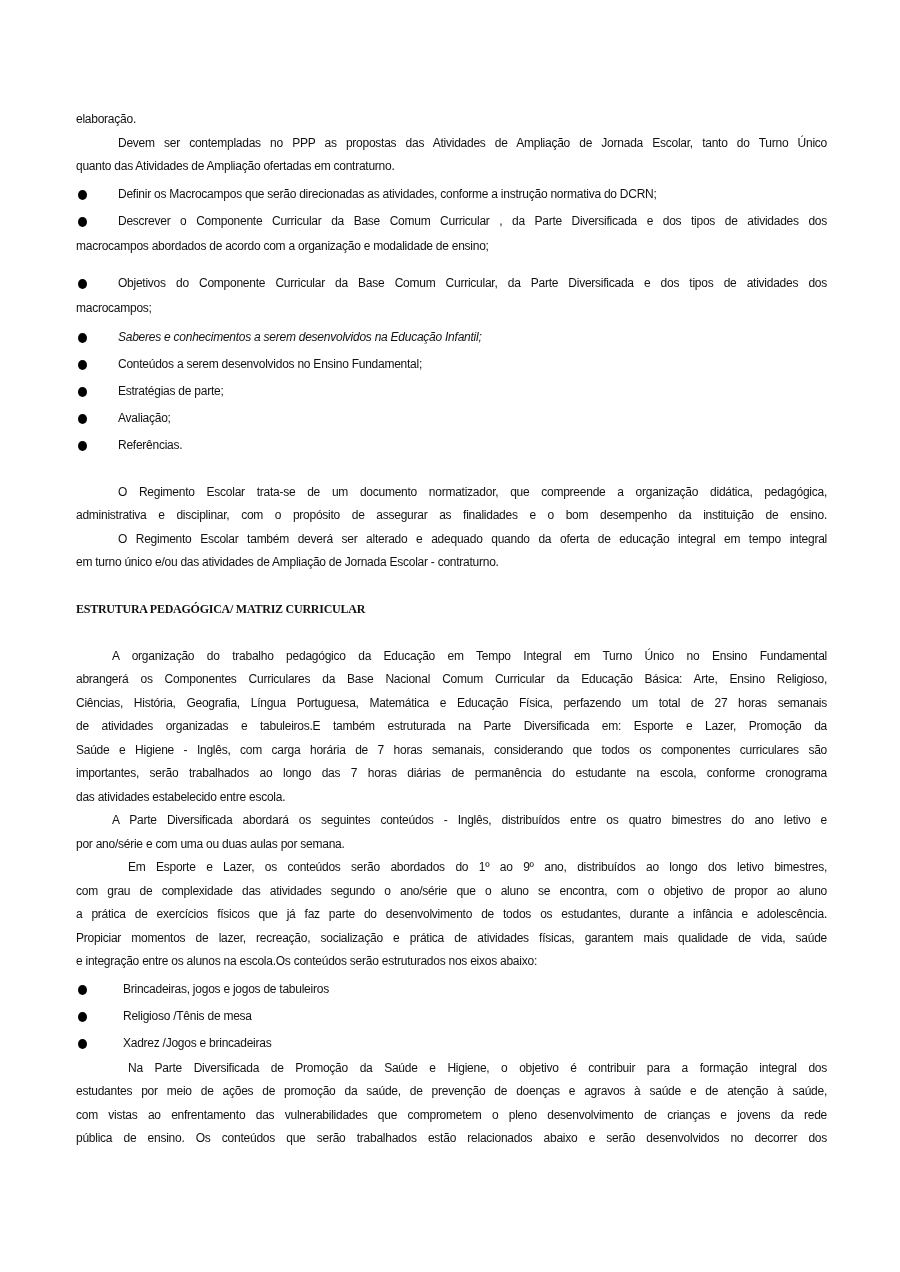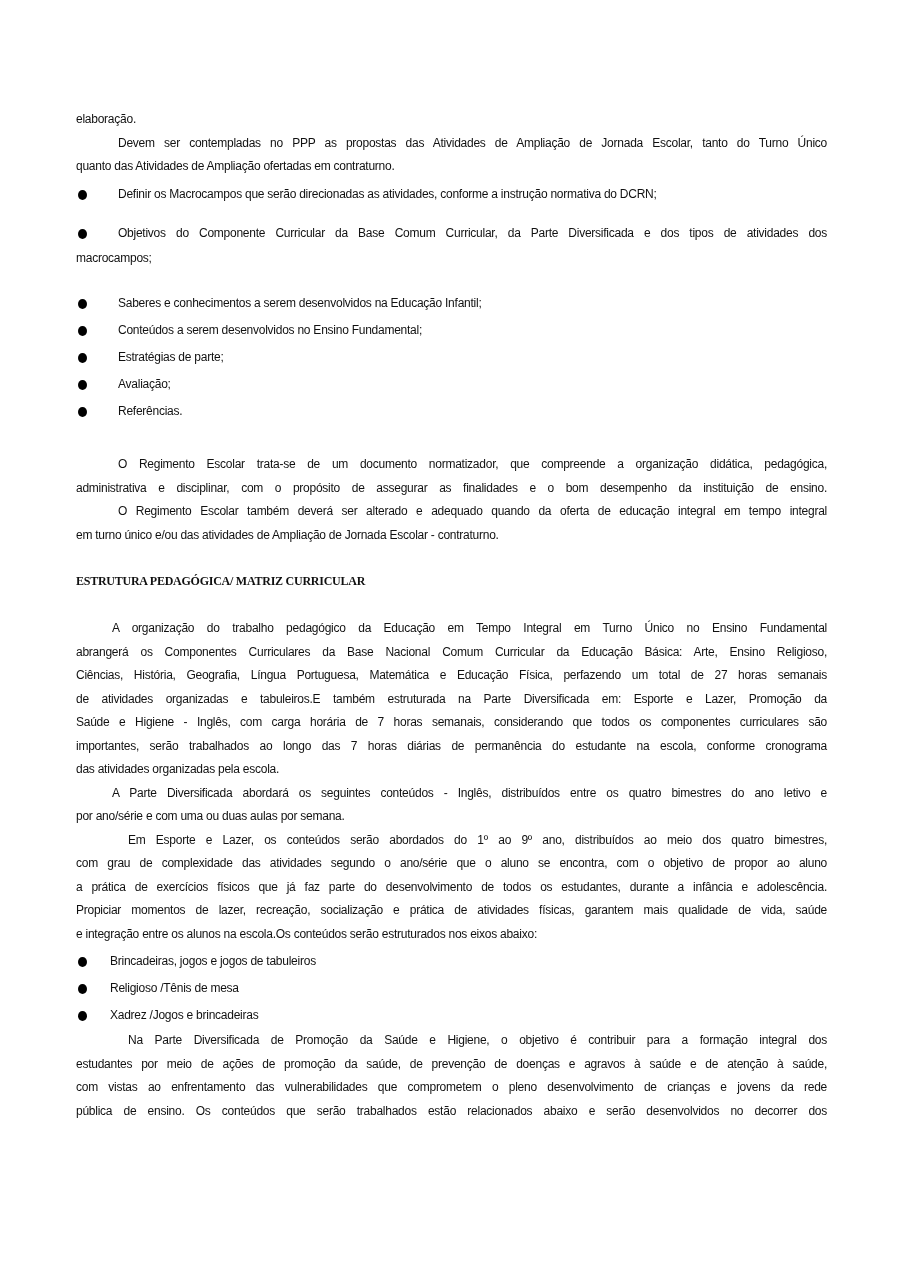--- a/index.html
+++ b/index.html
@@ -10,21 +10,21 @@
       font-size: 12px; color: #111; letter-spacing: -0.25px;
     }
     .line { height: 23.5px; line-height: 23.5px; white-space: nowrap; }
     .just { text-align: justify; text-align-last: justify; }
     .p1 { text-indent: 42px; }
     .p2 { text-indent: 36px; }
     .p3 { text-indent: 52px; }
     .bullet { position: relative; height: 27px; line-height: 27px; white-space: nowrap; }
     .bullet .dot { position: absolute; left: 2px; top: 9px; width: 9px; height: 10px; border-radius: 50%; background: #000; }
     .bullet .txt { position: absolute; left: 42px; text-align: right; }
-    .bullet.b2 .txt { left: 34px; }
+    .bullet.b2 .txt { left: 47px; }
     .bullet-wrap { position: relative; }
     .bullet-wrap .dot { position: absolute; left: 2px; top: 9px; width: 9px; height: 10px; border-radius: 50%; background: #000; }
     .bullet-wrap .first { padding-left: 42px; height: 27px; line-height: 27px; white-space: nowrap; }
     .heading { font-weight: bold; height: 23px; line-height: 23px; }
   </style>
 </head>
 <body>
 
 <div class="page">
 
@@ -32,26 +32,31 @@
   <div>
     <div class="line just p1">Devem ser contempladas no PPP as propostas das Atividades de Ampliação de Jornada Escolar, tanto do Turno Único</div>
     <div class="line">quanto das Atividades de Ampliação ofertadas em contraturno.</div>
   </div>
 
   <div style="margin-top:2px;">
     <div class="bullet">
       <span class="dot"></span>
       <span class="txt">Definir os Macrocampos que serão direcionadas as atividades, conforme a instrução normativa do DCRN;</span>
     </div>
+    <div class="bullet-wrap">
+      <span class="dot"></span>
+      <div class="first just">Descrever o Componente Curricular da Base Comum Curricular , da Parte Diversificada e dos tipos de atividades dos</div>
+      <div class="line">macrocampos abordados de acordo com a organização e modalidade de ensino;</div>
+    </div>
     <div class="bullet-wrap" style="margin-top:12px;">
       <span class="dot"></span>
       <div class="first just">Objetivos do Componente Curricular da Base Comum Curricular, da Parte Diversificada e dos tipos de atividades dos</div>
       <div class="line">macrocampos;</div>
     </div>
-    <div class="bullet" style="margin-top:20px;">
+    <div class="bullet" style="margin-top:3px;font-style:italic;">
       <span class="dot"></span>
       <span class="txt">Saberes e conhecimentos a serem desenvolvidos na Educação Infantil;</span>
     </div>
     <div class="bullet">
       <span class="dot"></span>
       <span class="txt">Conteúdos a serem desenvolvidos no Ensino Fundamental;</span>
     </div>
     <div class="bullet">
       <span class="dot"></span>
       <span class="txt">Estratégias de parte;</span>
@@ -59,48 +64,48 @@
     <div class="bullet">
       <span class="dot"></span>
       <span class="txt">Avaliação;</span>
     </div>
     <div class="bullet">
       <span class="dot"></span>
       <span class="txt">Referências.</span>
     </div>
   </div>
 
-  <div style="margin-top:28px;">
+  <div style="margin-top:22px;">
     <div class="line just p1">O Regimento Escolar trata-se de um documento normatizador, que compreende a organização didática, pedagógica,</div>
     <div class="line just">administrativa e disciplinar, com o propósito de assegurar as finalidades e o bom desempenho da instituição de ensino.</div>
   </div>
   <div>
     <div class="line just p1">O Regimento Escolar também deverá ser alterado e adequado quando da oferta de educação integral em tempo integral</div>
     <div class="line">em turno único e/ou das atividades de Ampliação de Jornada Escolar - contraturno.</div>
   </div>
 
   <div class="heading" style="margin-top:23px;font-family:Liberation Serif, serif;">ESTRUTURA PEDAGÓGICA/ MATRIZ CURRICULAR</div>
 
   <div style="margin-top:24px;">
     <div class="line just p2">A organização do trabalho pedagógico da Educação em Tempo Integral em Turno Único no Ensino Fundamental</div>
     <div class="line just">abrangerá os Componentes Curriculares da Base Nacional Comum Curricular da Educação Básica: Arte, Ensino Religioso,</div>
     <div class="line just">Ciências, História, Geografia, Língua Portuguesa, Matemática e Educação Física, perfazendo um total de 27 horas semanais</div>
     <div class="line just">de atividades organizadas e tabuleiros.E também estruturada na Parte Diversificada em: Esporte e Lazer, Promoção da</div>
     <div class="line just">Saúde e Higiene  - Inglês, com carga horária de 7 horas semanais, considerando que todos os componentes curriculares são</div>
     <div class="line just">importantes, serão trabalhados ao longo das 7 horas diárias de permanência do estudante na escola, conforme cronograma</div>
-    <div class="line">das atividades organizadas pela escola.</div>
+    <div class="line">das atividades estabelecido entre escola.</div>
   </div>
 
   <div>
     <div class="line just p2">A Parte Diversificada abordará os seguintes conteúdos  - Inglês, distribuídos entre os quatro bimestres do ano letivo e</div>
     <div class="line">por ano/série e com uma ou duas aulas por semana.</div>
   </div>
 
   <div>
-    <div class="line just p3">Em Esporte e Lazer, os conteúdos serão abordados do 1º ao 9º ano, distribuídos ao meio dos quatro bimestres,</div>
+    <div class="line just p3">Em Esporte e Lazer, os conteúdos serão abordados do 1º ao 9º ano, distribuídos ao longo dos letivo bimestres,</div>
     <div class="line just">com grau de complexidade das atividades segundo o ano/série que o aluno se encontra, com o objetivo de propor ao aluno</div>
     <div class="line just">a prática de exercícios físicos que já faz parte do desenvolvimento de todos os estudantes, durante a infância e adolescência.</div>
     <div class="line just">Propiciar momentos de lazer, recreação, socialização e prática de atividades físicas, garantem mais qualidade de vida, saúde</div>
     <div class="line">e integração entre os alunos na escola.Os conteúdos serão estruturados nos eixos abaixo:</div>
   </div>
 
   <div style="margin-top:2px;">
     <div class="bullet b2">
       <span class="dot"></span>
       <span class="txt">Brincadeiras, jogos e jogos de tabuleiros</span>

